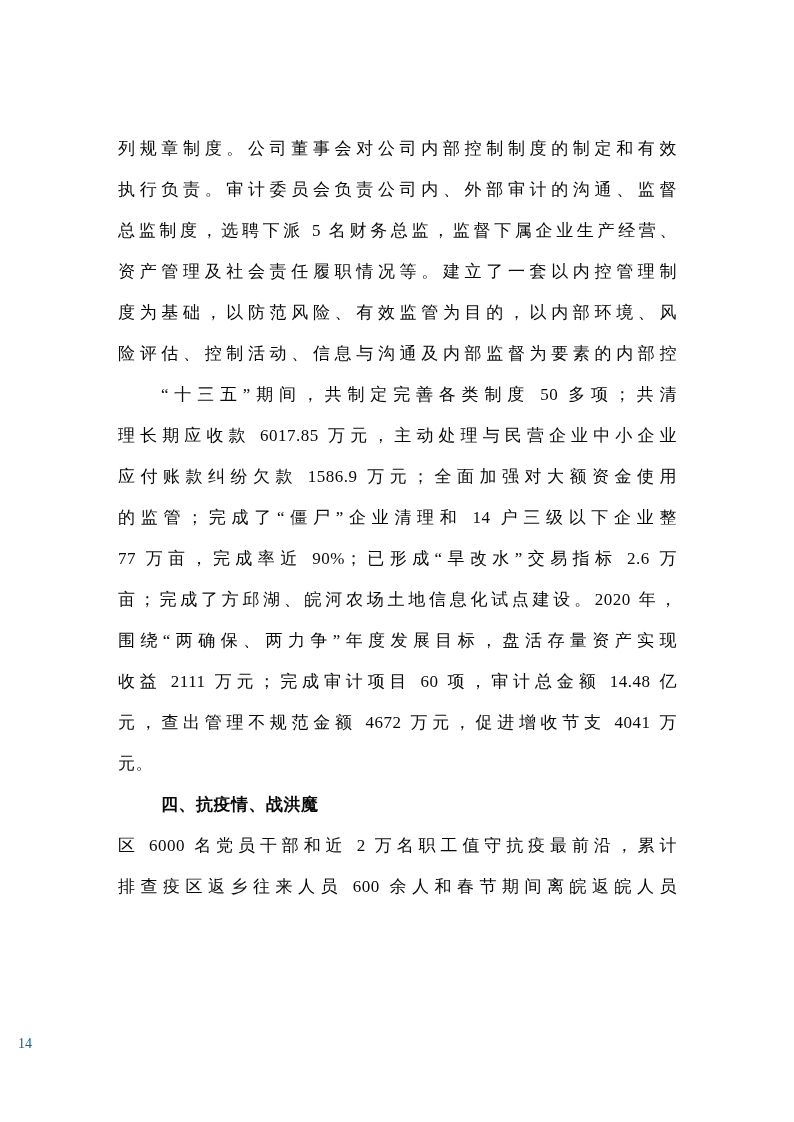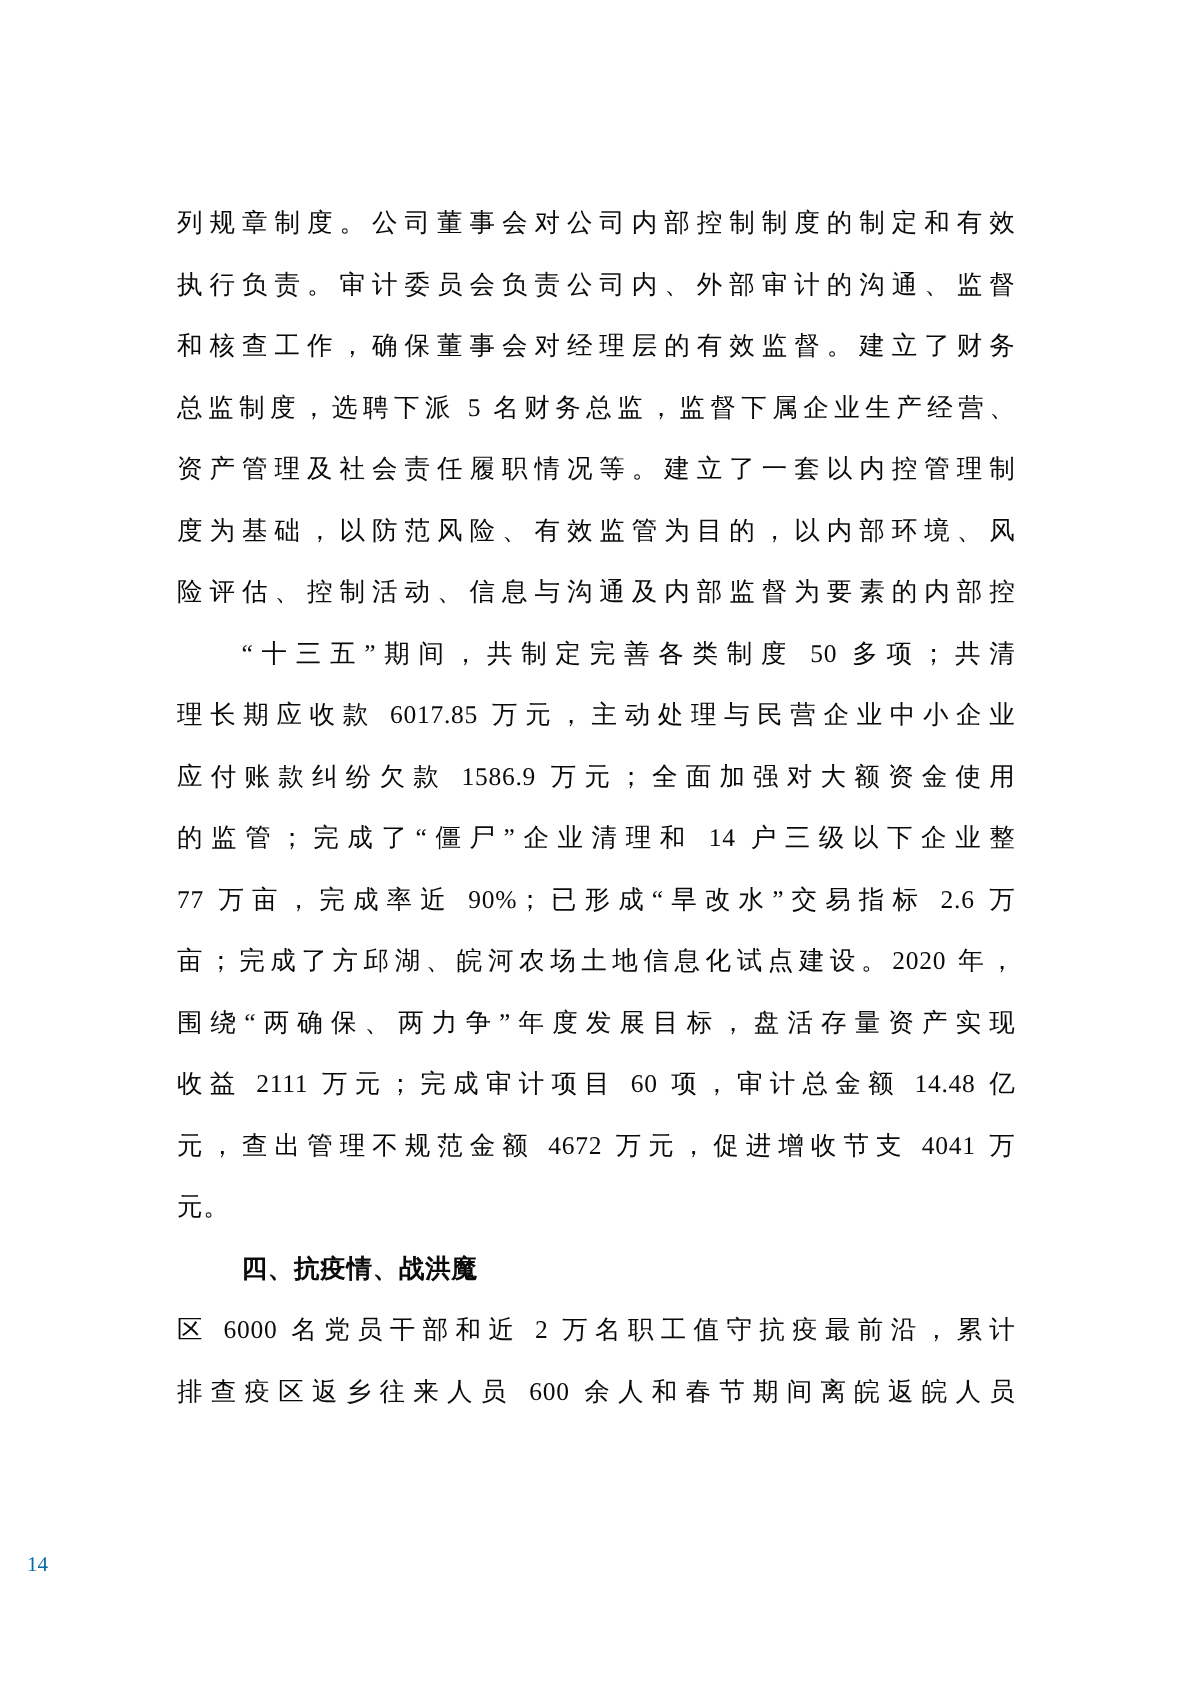--- a/index.html
+++ b/index.html
@@ -63,21 +63,20 @@
   }
 </style>
 </head>
 <body>
 
 <div class="page">
   <div class="doc-body">
       <div class="paragraph body">
         <div class="line stretch"><span>列规章制度。公司董事会对公司内部控制制度的制定和有效</span></div>
         <div class="line stretch"><span>执行负责。审计委员会负责公司内、外部审计的沟通、监督</span></div>
-        <div class="line stretch"><span>和核查工作，确保董事会对经理层的有效监督。建立了财务</span></div>
         <div class="line stretch"><span>总监制度，选聘下派 5 名财务总监，监督下属企业生产经营、</span></div>
         <div class="line stretch"><span>资产管理及社会责任履职情况等。建立了一套以内控管理制</span></div>
         <div class="line stretch"><span>度为基础，以防范风险、有效监管为目的，以内部环境、风</span></div>
         <div class="line stretch"><span>险评估、控制活动、信息与沟通及内部监督为要素的内部控</span></div>
       </div>
       <div class="paragraph body">
         <div class="line indent stretch"><span>“十三五”期间，共制定完善各类制度 50 多项；共清</span></div>
         <div class="line stretch"><span>理长期应收款 6017.85 万元，主动处理与民营企业中小企业</span></div>
         <div class="line stretch"><span>应付账款纠纷欠款 1586.9 万元；全面加强对大额资金使用</span></div>
         <div class="line stretch"><span>的监管；完成了“僵尸”企业清理和 14 户三级以下企业整</span></div>

